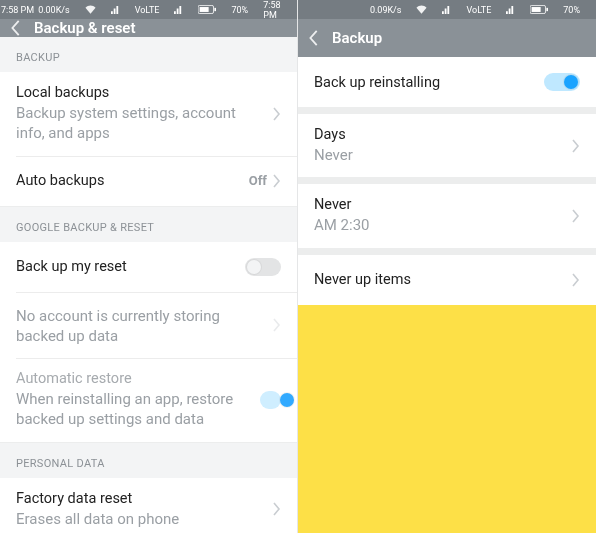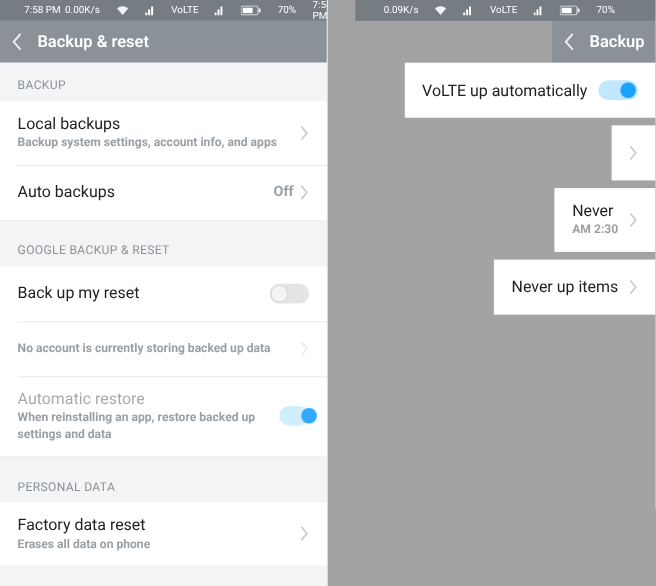--- a/index.html
+++ b/index.html
@@ -1,41 +1,41 @@
 <!DOCTYPE html>
 <html><head>
   <meta charset="utf-8">
   <style>
     * { margin: 0; padding: 0; box-sizing: border-box; -webkit-font-smoothing: antialiased; }
     body { font-family: -apple-system, Roboto, "Helvetica Neue", Arial, sans-serif; background: #eef0f0; width: 596px; height: 533px; overflow: hidden; display: flex; }
     .screen { width: 298px; height: 533px; background: #f3f4f5; display: flex; flex-direction: column; position: relative; }
     .screen.left { border-right: 1px solid #e5e6e7; }
-    .screen.right { background: #a3a3a3; align-items: flex-end; }
-
-    
-    .statusbar { height: 19px; background: #757c82; color: #fff; display: flex; align-items: center; font-size: 9px; padding: 0 22px; gap: 4px; }
+    .screen.right { background: #fde047; }
+
+    
+    .statusbar { height: 19px; background: #757c82; color: #fff; display: flex; align-items: center; font-size: 9px; padding: 0 1px; gap: 4px; }
     .statusbar .sb-left { flex: 0 0 auto; }
     .statusbar .sb-right { margin-left: auto; display: flex; align-items: center; gap: 15px; }
     .statusbar .ico { display: inline-flex; align-items: center; }
 
     
     .titlebar { height: 38px; background: #8a9197; display: flex; align-items: center; padding: 0 10px; }
     .titlebar .back { color: #fff; opacity: .85; display: flex; align-items: center; }
     .titlebar .title { color: #fff; font-size: 15px; font-weight: 600; margin-left: 12px; }
 
     
     .section-hdr { font-size: 11px; color: #8c9196; letter-spacing: .3px; padding: 14px 16px 8px; background: #f3f4f5; }
 
     
     .panel { background: #fff; }
     .row { display: flex; align-items: center; padding: 12px 16px; min-height: 50px; position: relative; }
     .row + .row::before { content: ""; position: absolute; left: 16px; right: 0; top: 0; height: 1px; background: #ececec; }
     .row .col { flex: 1 1 auto; padding-right: 10px; }
     .row .title { font-size: 14.5px; color: #222; }
-    .row .sub { font-size: 11px; color: #9a9fa4; margin-top: 2px; line-height: 1.35; font-weight: bold; }
+    .row .sub { font-size: 15px; color: #9a9fa4; margin-top: 2px; line-height: 1.35; }
     .row.disabled .title { color: #a7abaf; }
     .row .aux { display: flex; align-items: center; gap: 6px; font-weight: bold; }
     .row .aux .val { font-size: 13px; color: #9a9fa4; }
 
     .chev { color: #c9cdd1; display: inline-flex; }
     .chev.dim { opacity: .4; }
 
     
     .toggle { width: 36px; height: 18px; border-radius: 9px; position: relative; background: #e3e4e5; }
     .toggle .knob { position: absolute; width: 14px; height: 14px; border-radius: 50%; top: 2px; left: 2px; background: #fff; box-shadow: 0 0 0 1px rgba(0,0,0,.05); transition: left .15s; }
@@ -210,31 +210,35 @@
       <svg width="12" height="18" viewBox="0 0 12 20">
           <path fill="none" stroke="#fff" stroke-width="2" d="M9 2 2 10l7 8"></path>
         </svg>
     </span>
     <span class="title">Backup</span>
   </div>
 
   <div class="panel">
     <div class="row">
       <div class="col">
-        <div class="title">VoLTE up automatically</div>
+        <div class="title">Back up reinstalling</div>
       </div>
       <div class="toggle strong-on">
           <div class="knob"></div>
         </div>
     </div>
   </div>
   <div class="gap"></div>
 
   <div class="panel">
     <div class="row">
+      <div class="col">
+        <div class="title">Days</div>
+        <div class="sub">Never</div>
+      </div>
       <span class="chev">
         <svg width="8" height="14" viewBox="0 0 8 14">
             <path fill="none" stroke="currentColor" stroke-width="1.6" d="M1 1l5 6-5 6"></path>
           </svg>
       </span>
     </div>
   </div>
   <div class="gap"></div>
 
   <div class="panel">

